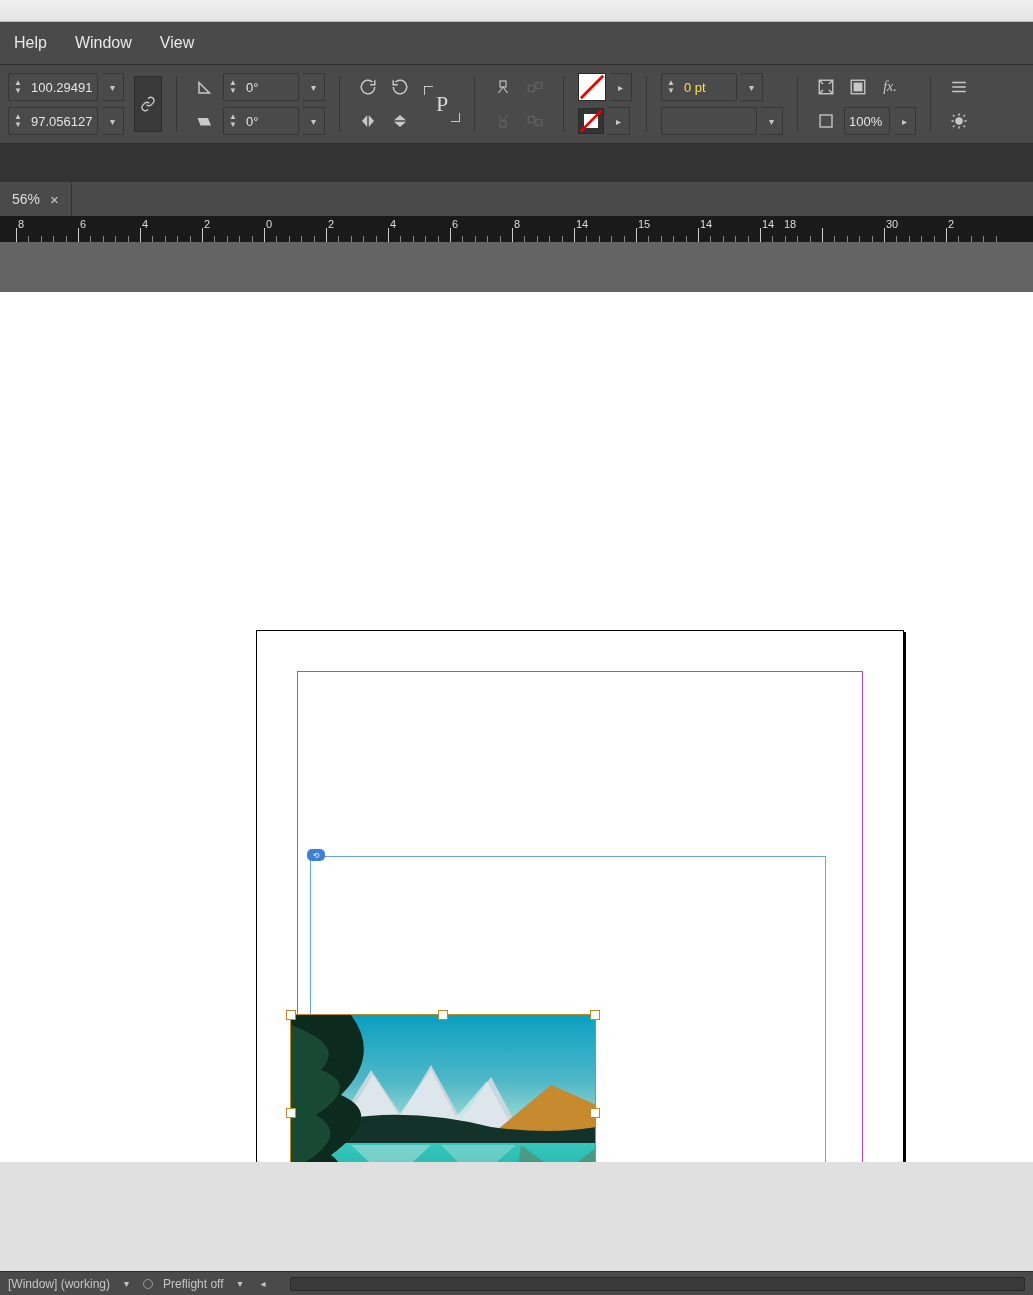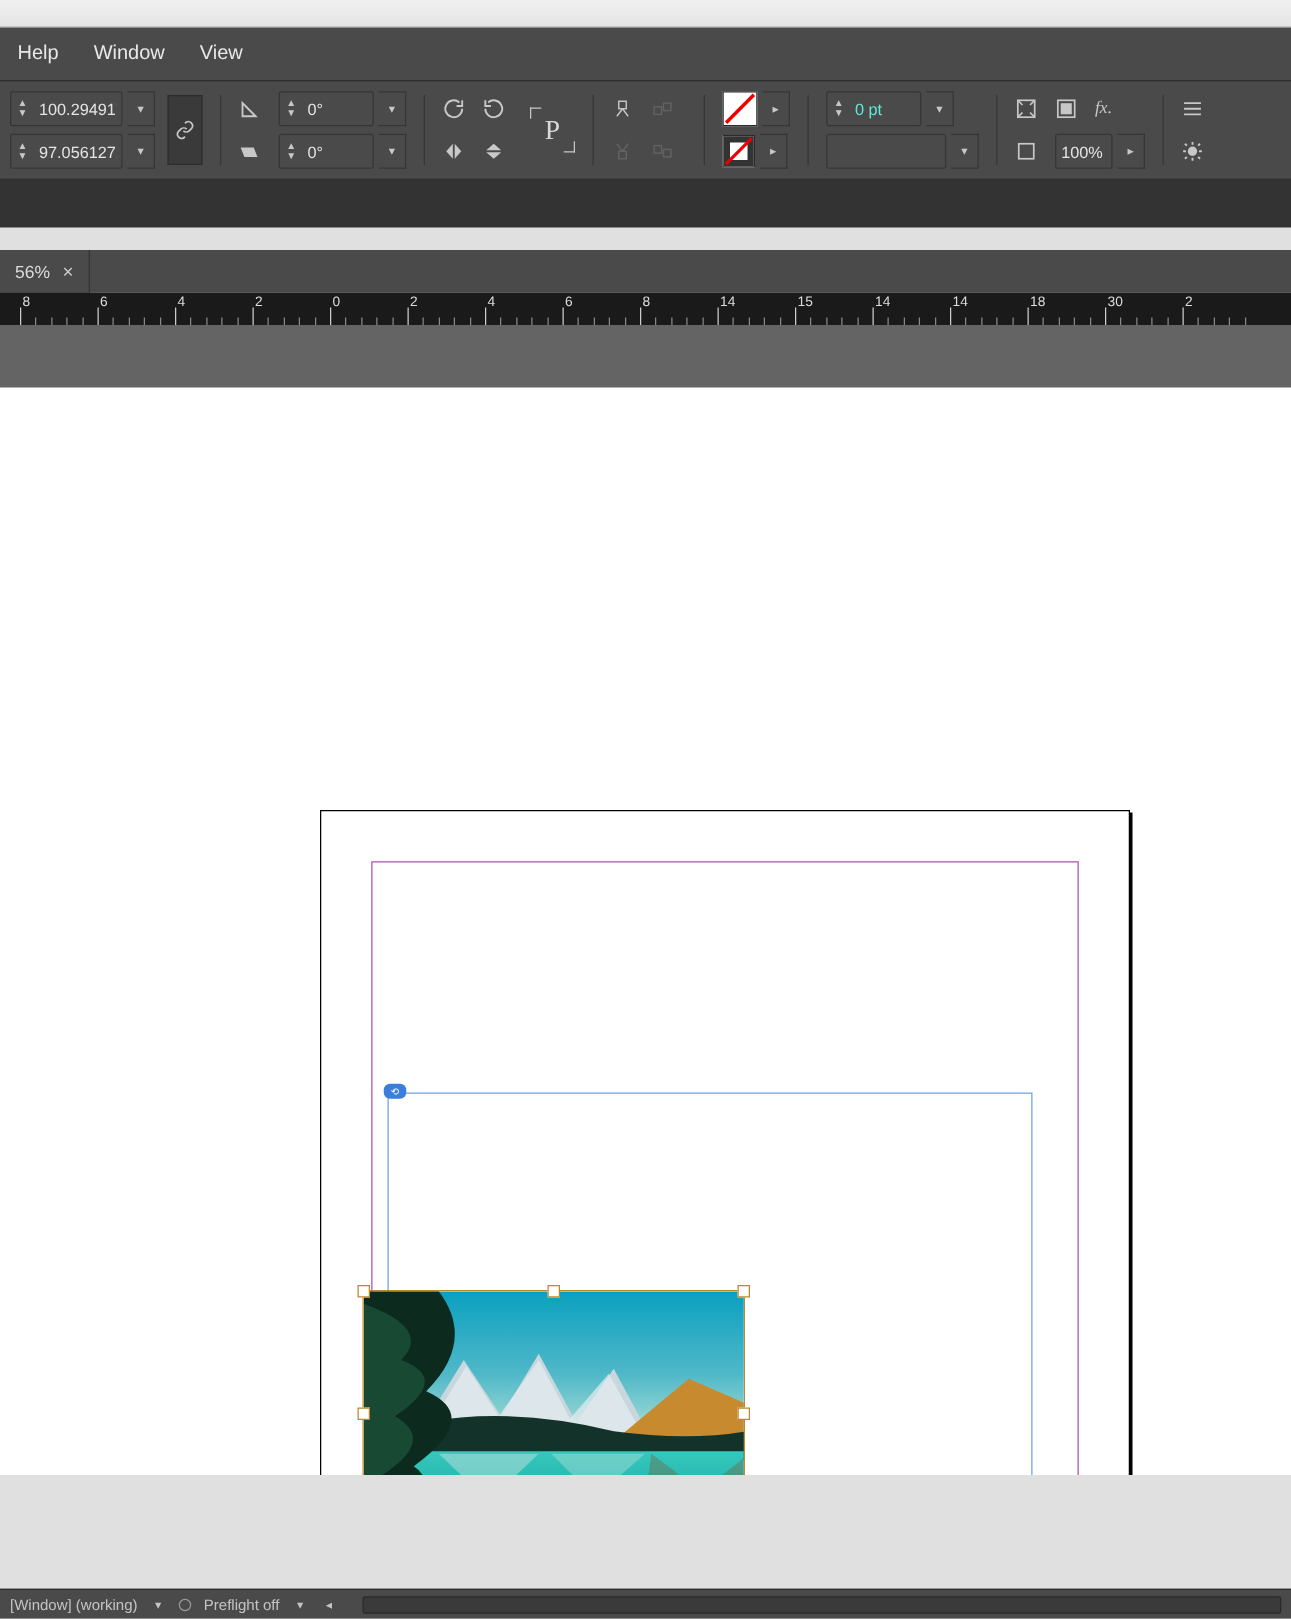--- a/index.html
+++ b/index.html
@@ -13,38 +13,38 @@
 .menubar span { color: #e8e8e8; font-size: 16px; cursor: pointer; }
 
 
 .controlbar { background: #4a4a4a; border-top:1px solid #2f2f2f; border-bottom:1px solid #2f2f2f; padding: 8px 8px; display:flex; align-items:center; gap:10px; }
 .group { display:flex; flex-direction:column; gap:6px; }
 .row { display:flex; align-items:center; gap:4px; }
 .field { display:flex; align-items:center; background:#4a4a4a; border:1px solid #363636; height:28px; border-radius:2px; }
 .nudger { width:18px; display:flex; flex-direction:column; align-items:center; justify-content:center; color:#c8c8c8; font-size:8px; line-height:8px; cursor:pointer; }
 .field input { background:transparent; border:none; color:#e4e4e4; font-size:13px; width:70px; padding:0 4px; outline:none; }
 .dd { width:22px; height:28px; border:1px solid #363636; border-left:none; display:flex; align-items:center; justify-content:center; color:#c8c8c8; font-size:10px; cursor:pointer; }
-.iconbtn { width:28px; height:28px; display:flex; align-items:center; color:#c8c8c8; cursor:pointer; }
+.iconbtn { width:28px; height:28px; display:flex; align-items:center; justify-content:center; color:#c8c8c8; cursor:pointer; }
 .iconbtn.disabled { opacity:0.4; cursor:default; }
 .iconbtn svg { width:18px; height:18px; }
 .link-lock { width:28px; height:56px; background:#3a3a3a; border:1px solid #2c2c2c; display:flex; align-items:center; justify-content:center; color:#c8c8c8; }
 .sep { width:1px; height:56px; background:#363636; margin:0 4px; }
 .swatch { width:28px; height:28px; background:#fff; border:1px solid #2a2a2a; position:relative; }
 .swatch .slash { position:absolute; left:0; top:0; width:100%; height:100%; }
 .swatch.small { width:26px; height:26px; background:#333;}
 .bigP { width:36px; height:36px; display:flex; align-items:center; justify-content:center; color:#d8d8d8; font-size:22px; font-family:Georgia, serif; position:relative; }
 .bigP::before, .bigP::after { content:""; position:absolute; width:8px; height:8px; border:1px solid #c8c8c8;}
 .bigP::before { left:0; top:0; border-right:none; border-bottom:none;}
 .bigP::after { right:0; bottom:0; border-left:none; border-top:none;}
 .opacity-field input { width:44px; }
 .fxlabel { color:#c8c8c8; font-style:italic; font-size:14px; font-family:Georgia,serif; }
 
 
 .darkstrip { height:38px; background:#333; }
-.tabrow { height:34px; background:#4a4a4a; display:flex; align-items:flex-end;margin-top:18px; }
+.tabrow { height:34px; background:#4a4a4a; display:flex; align-items:flex-end; }
 .tab { height:34px; background:#4a4a4a; padding:0 12px; display:flex; align-items:center; gap:10px; color:#ddd; font-size:14px; border-right:1px solid #333; }
 .tab .close { font-size:15px; color:#ccc; cursor:pointer; }
 
 
 .ruler { height:26px; background:#1a1a1a; color:#ddd; font-size:11px; position:relative; overflow:hidden; }
 .ruler .tick { position:absolute; bottom:0; width:1px; background:#ccc; }
 .ruler .tick.major { height:14px; }
 .ruler .tick.minor { height:6px; background:#888; }
 .ruler .lbl { position:absolute; bottom:12px; transform:translateX(2px); }
 
@@ -227,21 +227,21 @@
       <div class="dd">▸</div>
     </div>
   </div>
 
   <div class="sep"></div>
 
   <div class="group">
     <div class="row">
       <div class="field">
         <div class="nudger">▲<br>▼</div>
-        <input style="width: 56px; color: #5eead4;" value="0 pt">
+        <input style="width: 56px; color: #fde047;" value="0 pt">
       </div>
       <div class="dd">▾</div>
     </div>
     <div class="row">
       <div class="field" style="width:96px;"></div>
       <div class="dd">▾</div>
     </div>
   </div>
 
   <div class="sep"></div>
@@ -391,21 +391,21 @@
     <div class="tick minor" style="left: 722.8px;"></div>
     <div class="tick minor" style="left: 735.2px;"></div>
     <div class="tick minor" style="left: 747.6px;"></div>
     <div class="tick major" style="left: 760px;"></div>
     <div class="lbl" style="left: 760px;">14</div>
     <div class="tick minor" style="left: 772.4px;"></div>
     <div class="tick minor" style="left: 784.8px;"></div>
     <div class="tick minor" style="left: 797.2px;"></div>
     <div class="tick minor" style="left: 809.6px;"></div>
     <div class="tick major" style="left: 822px;"></div>
-    <div class="lbl" style="left: 822px;">18</div>
+    <div class="lbl" style="left: 782px;">18</div>
     <div class="tick minor" style="left: 834.4px;"></div>
     <div class="tick minor" style="left: 846.8px;"></div>
     <div class="tick minor" style="left: 859.2px;"></div>
     <div class="tick minor" style="left: 871.6px;"></div>
     <div class="tick major" style="left: 884px;"></div>
     <div class="lbl" style="left: 884px;">30</div>
     <div class="tick minor" style="left: 896.4px;"></div>
     <div class="tick minor" style="left: 908.8px;"></div>
     <div class="tick minor" style="left: 921.2px;"></div>
     <div class="tick minor" style="left: 933.6px;"></div>

